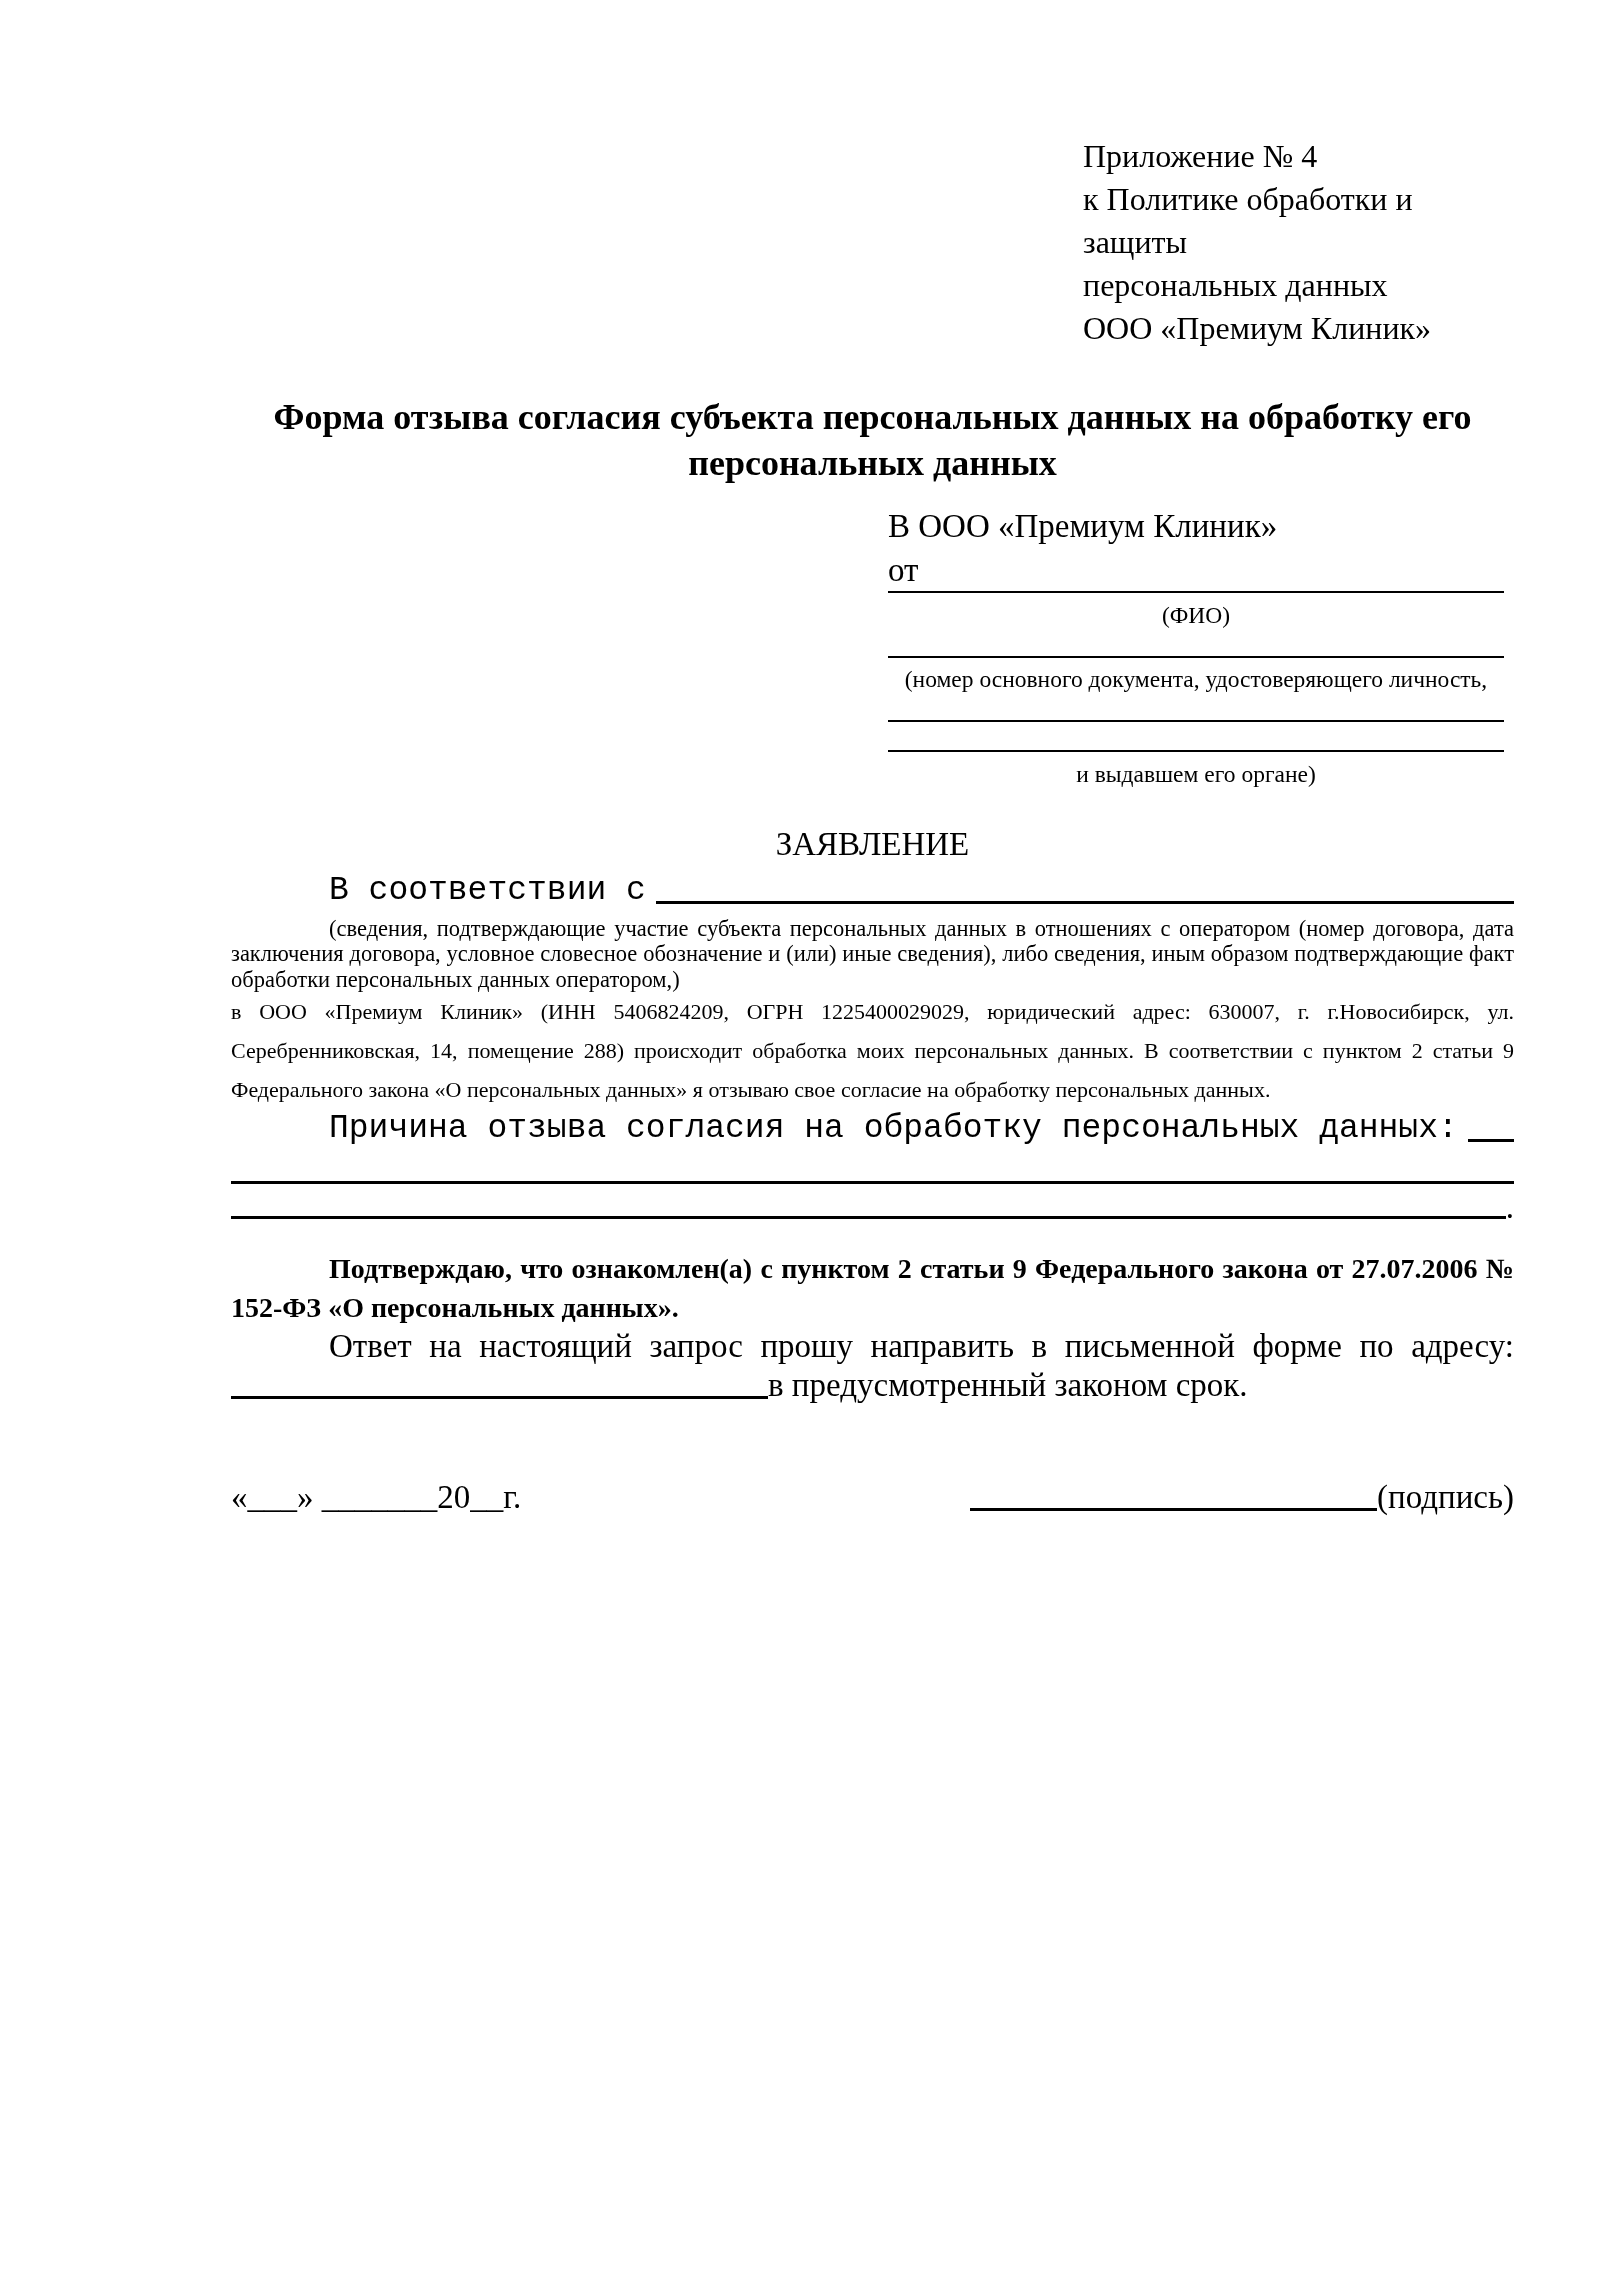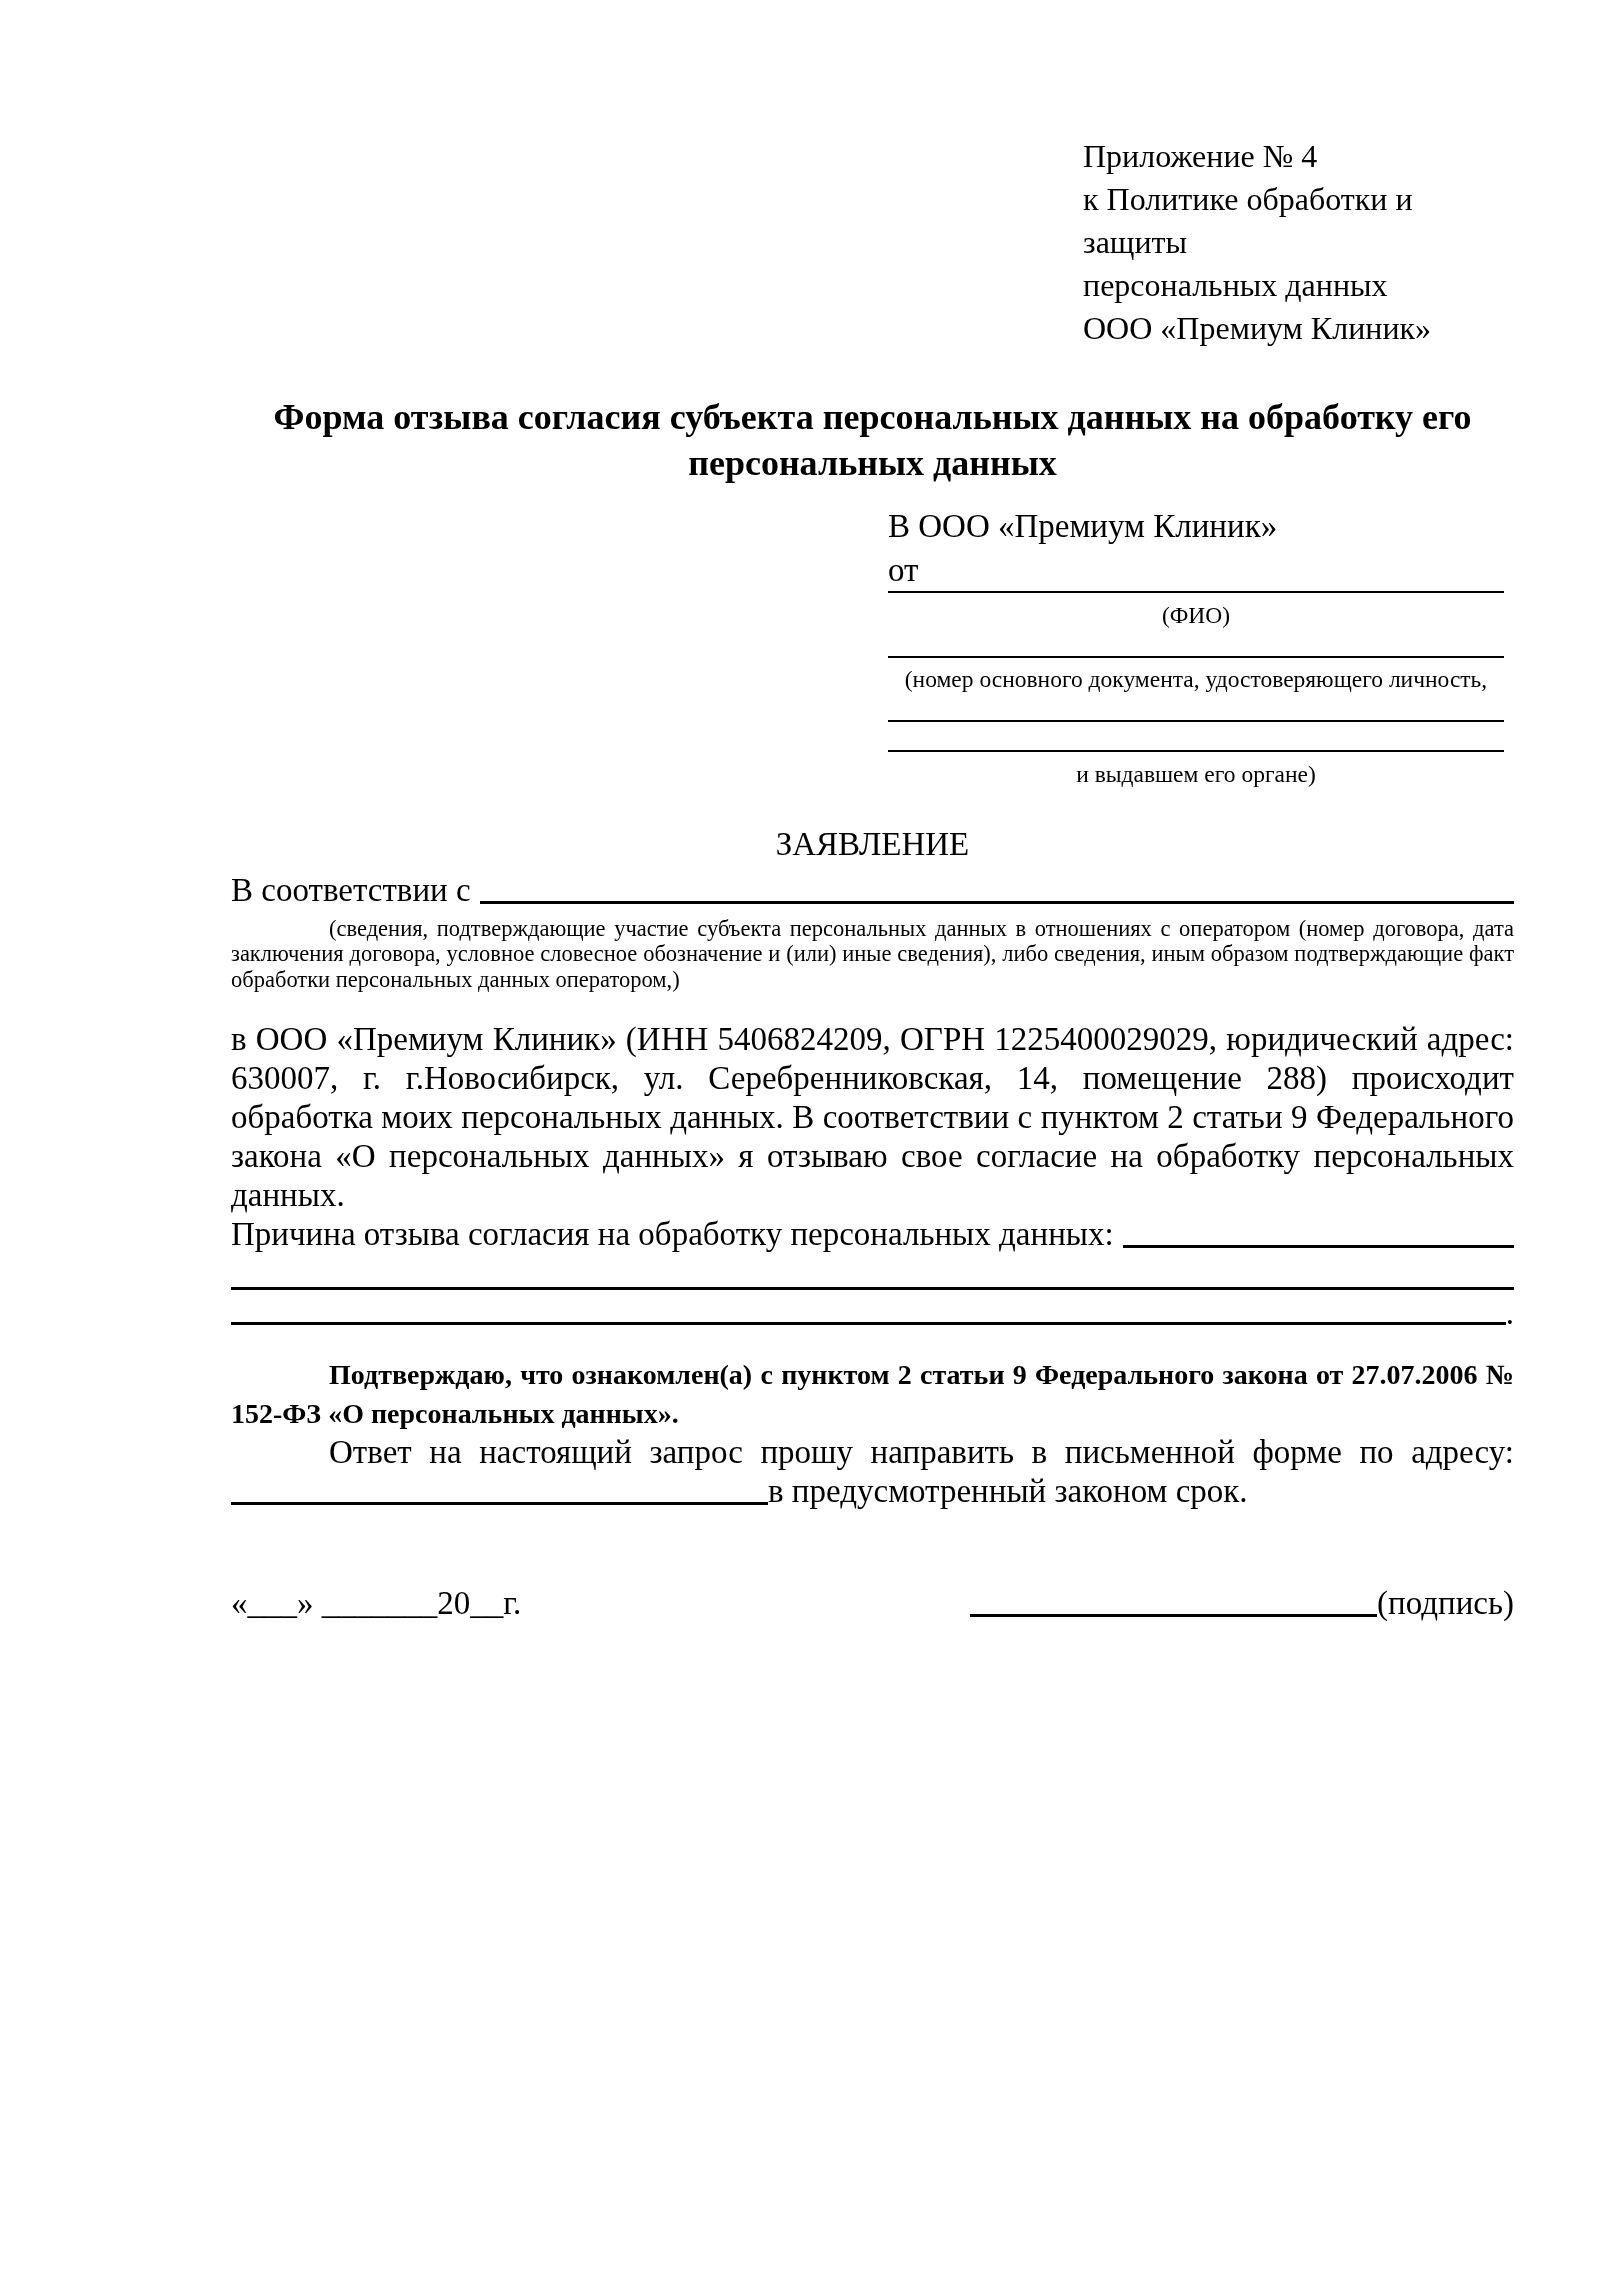--- a/index.html
+++ b/index.html
@@ -36,29 +36,29 @@
   .blank-rule { height: 0; border-bottom: 2.9px solid #000; }
   .field-caption {
     font-size: 23.5px; line-height: 25.5px; text-align: center; margin-top: 9.8px;
   }
 
   
   .statement-heading { margin-top: 37px; text-align: center; font-size: 33px; line-height: 40px; }
 
   .flex-row { display: flex; font-size: 33px; line-height: 39px; }
   .accordance-row { margin-top: 6.9px; }
-  .indent-label { white-space: nowrap; padding-right: 9.8px; }
+  .indent-label { margin-left: 98px; white-space: nowrap; padding-right: 9.8px; font-family: Liberation Mono, monospace; }
   .fill { flex: 1; border-bottom: 3.9px solid #000; margin-bottom: 5.9px; }
 
   .footnote {
     font-size: 22.5px; line-height: 25.5px; text-align: justify;
     text-indent: 98px; margin-top: 5.9px;
   }
 
-  .body-para { font-size: 33px; line-height: 39px; text-align: justify; margin-top: 28px; }
+  .body-para { font-size: 22px; line-height: 39px; text-align: justify; }
 
   .rule-full { height: 0; border-bottom: 3.9px solid #000; margin-top: 33px; }
   .rule-almost-row { margin-top: 3.9px; }
   .rule-almost-row .fill { margin-bottom: 7.8px; }
 
   .confirm-para {
     font-size: 28px; line-height: 39px; text-align: justify;
     text-indent: 98px; margin-top: 21.6px; font-weight: bold;
   }
 

